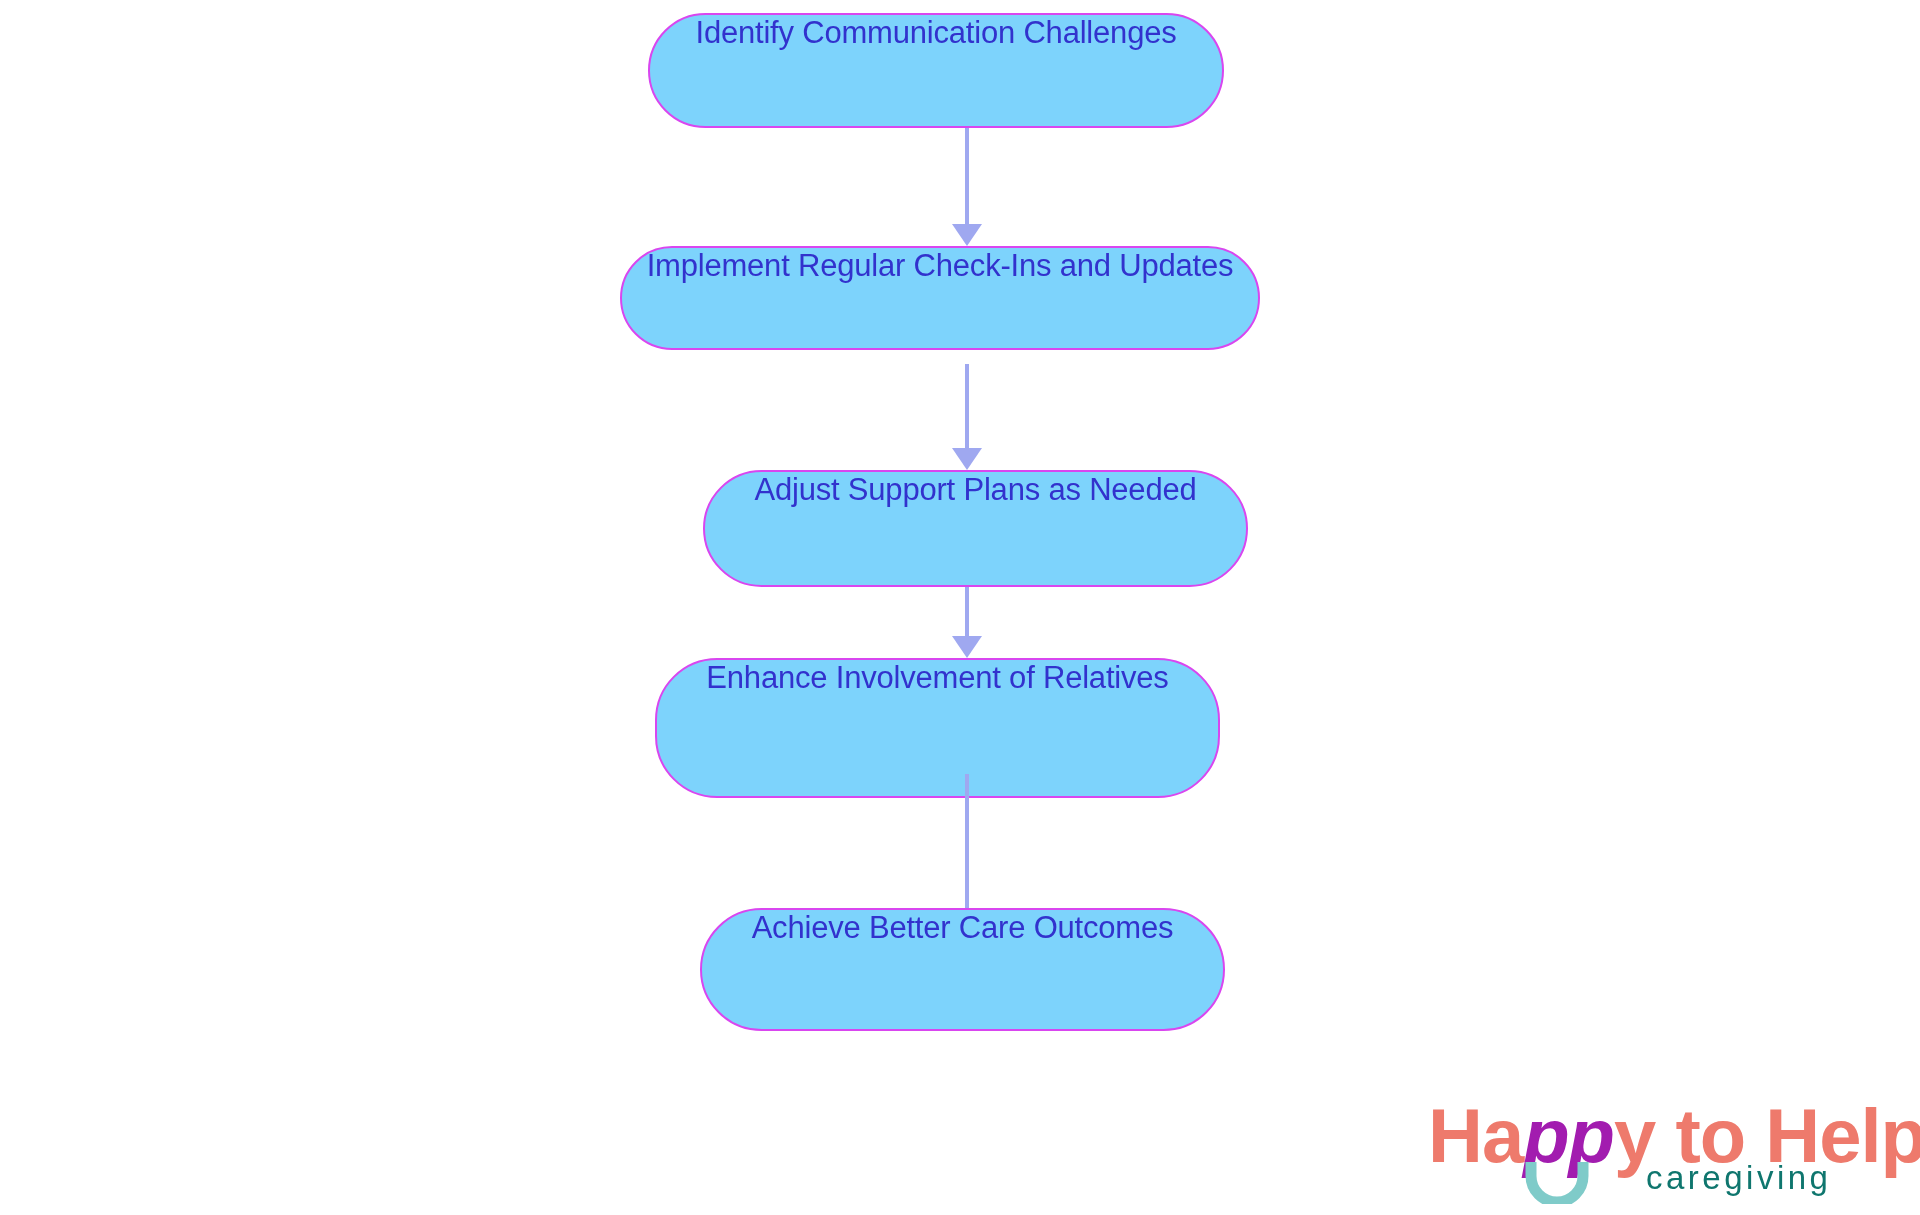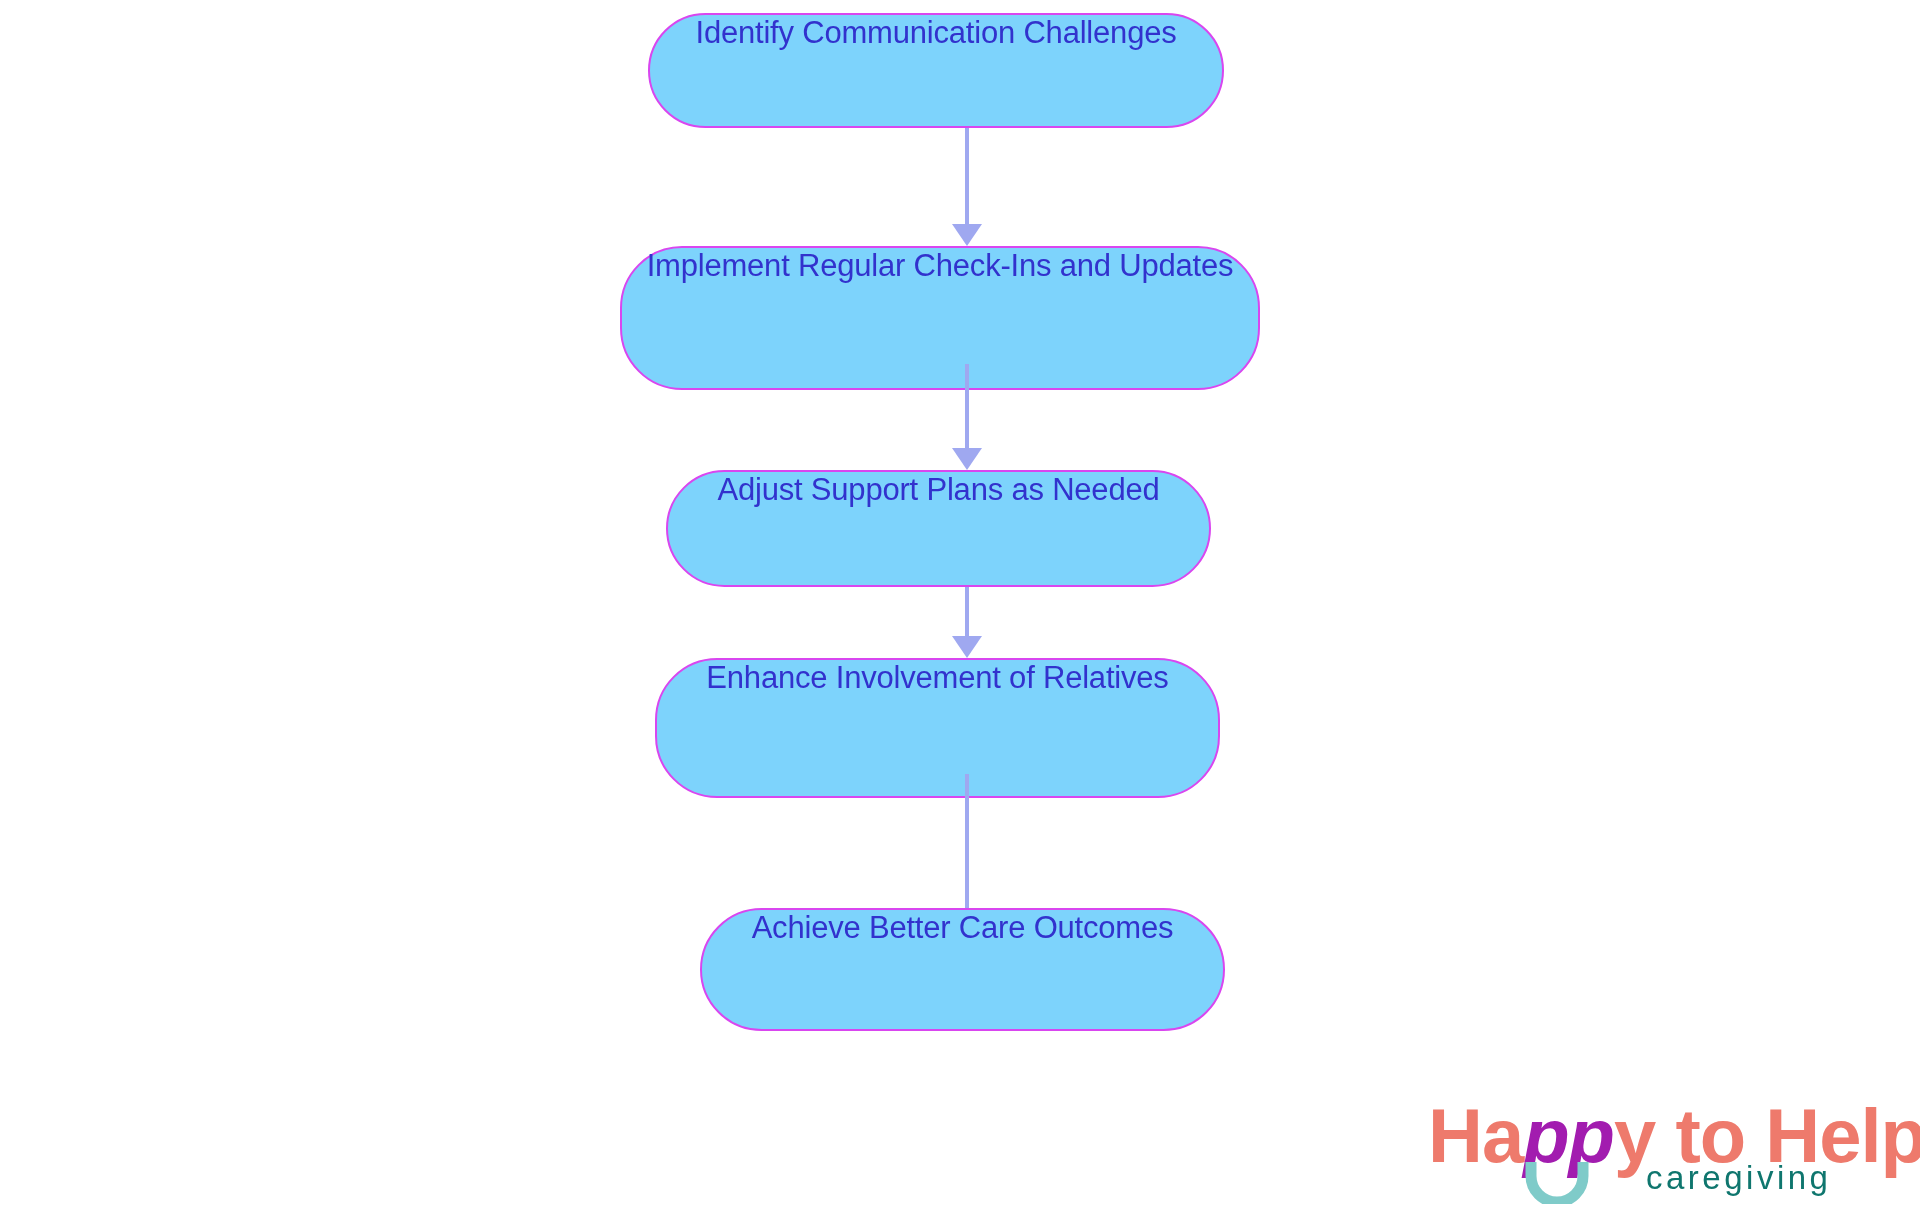--- a/index.html
+++ b/index.html
@@ -38,22 +38,22 @@
   .node-label {
     color: #3232cd;
     font-size: 31px;
     font-weight: 400;
     letter-spacing: -0.2px;
     line-height: 1.15;
     white-space: nowrap;
   }
 
   #node-0 { left: 648px;  top: 13px;   width: 576px; height: 115px; }
-  #node-1 { left: 620px;  top: 246px;  width: 640px; height: 144px; }
-  #node-2 { left: 666px;  top: 470px;  width: 545px; height: 117px; }
+  #node-1 { left: 620px;  top: 246px;  width: 640px; height: 104px; }
+  #node-2 { left: 703px;  top: 470px;  width: 545px; height: 117px; }
   #node-3 { left: 655px;  top: 658px;  width: 565px; height: 140px; }
   #node-4 { left: 700px;  top: 908px;  width: 525px; height: 123px; }
 
   
   .connector {
     position: absolute;
     left: 50%;
   }
   .conn-line {
     position: absolute;

